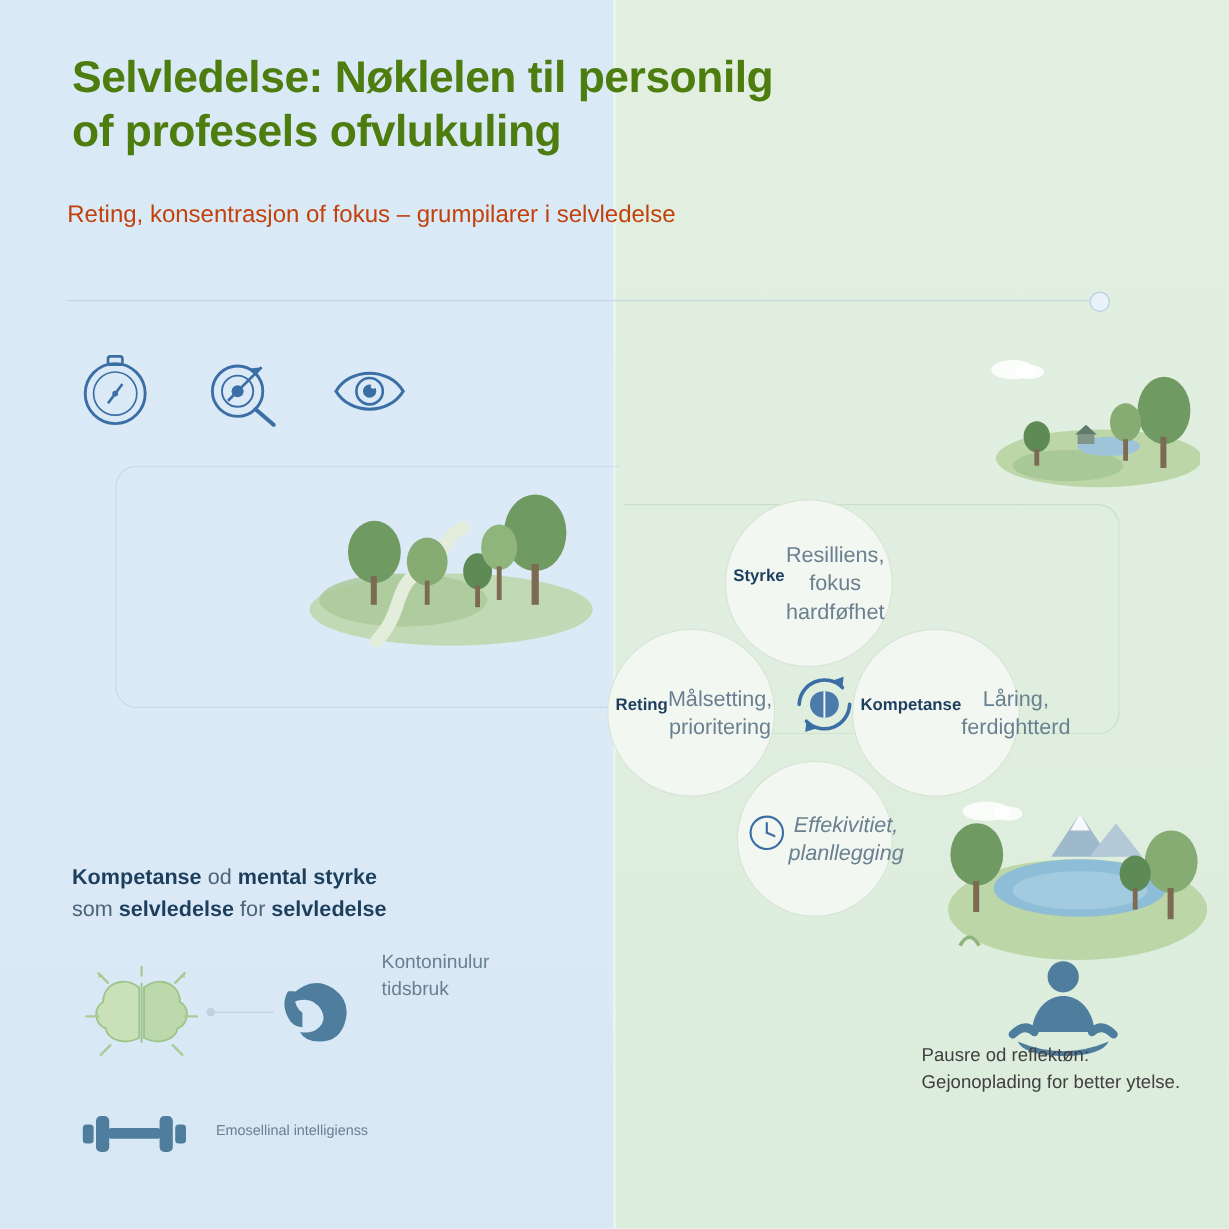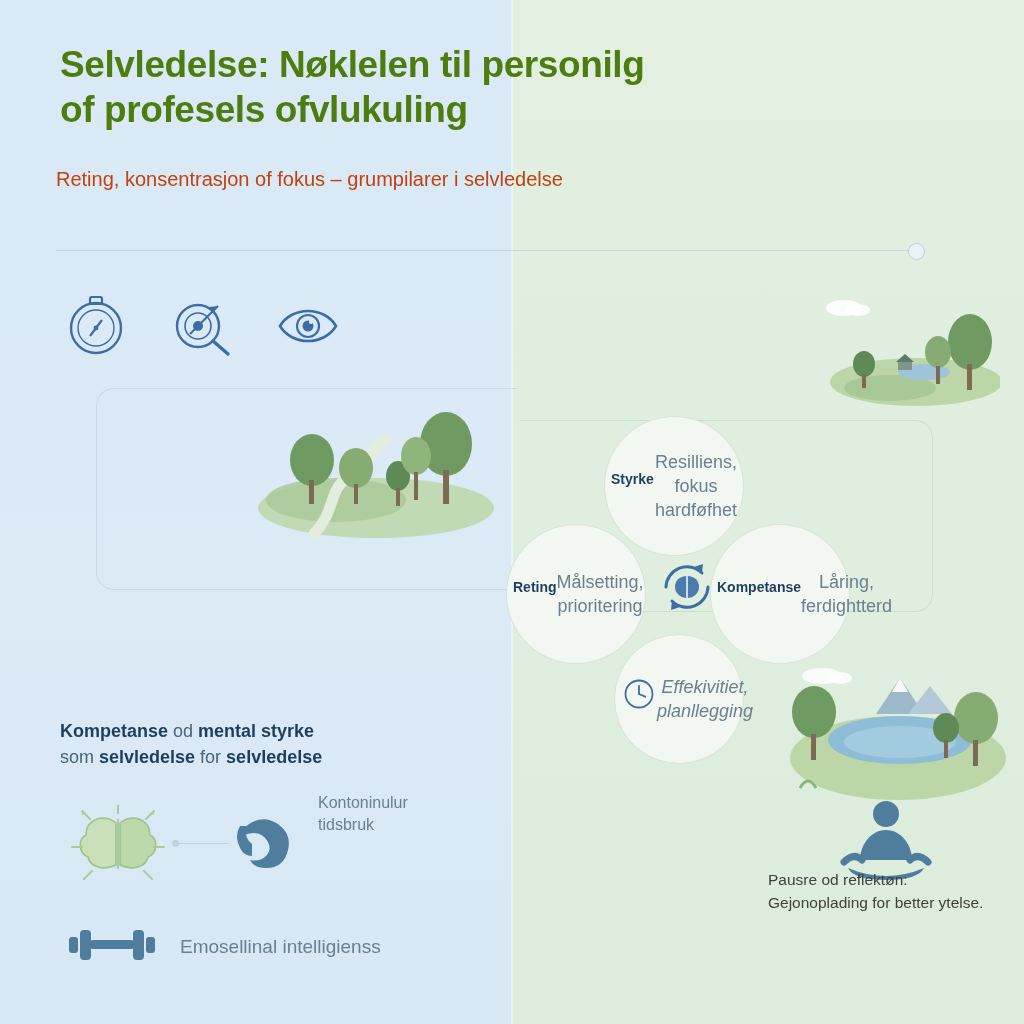--- a/index.html
+++ b/index.html
@@ -202,21 +202,21 @@
     left: 318px; top: 792px;
     width: 180px;
     font-size: 16px;
     color: #6a8090;
     line-height: 1.4;
   }
   .ll-label-2 {
     position: absolute;
     left: 180px; top: 934px;
     width: 230px;
-    font-size: 19px;
+    font-size: 12px;
     color: #6a8090;
     line-height: 1.4;
   }
 
   
   .lr-caption {
     position: absolute;
     left: 768px; top: 868px;
     width: 232px;
     font-size: 15.5px;

